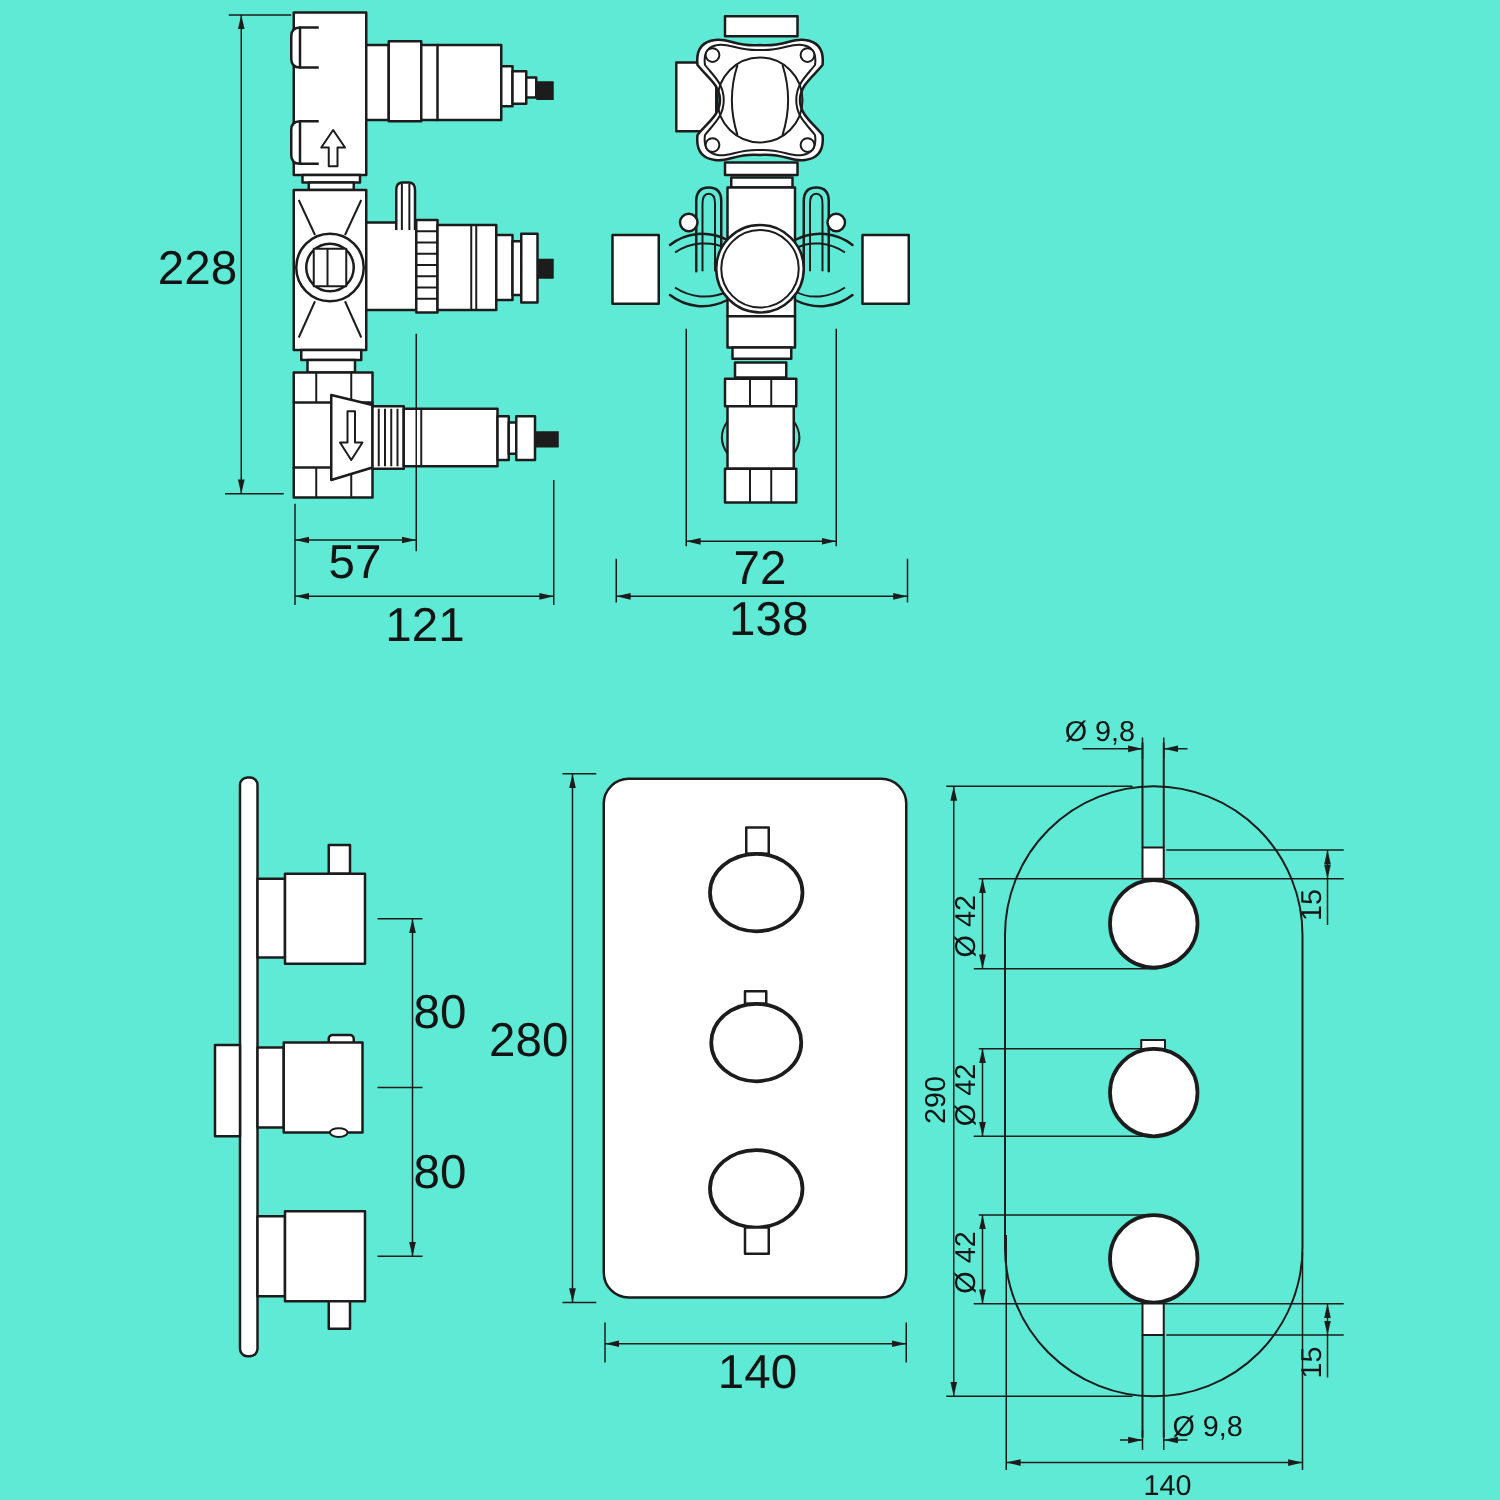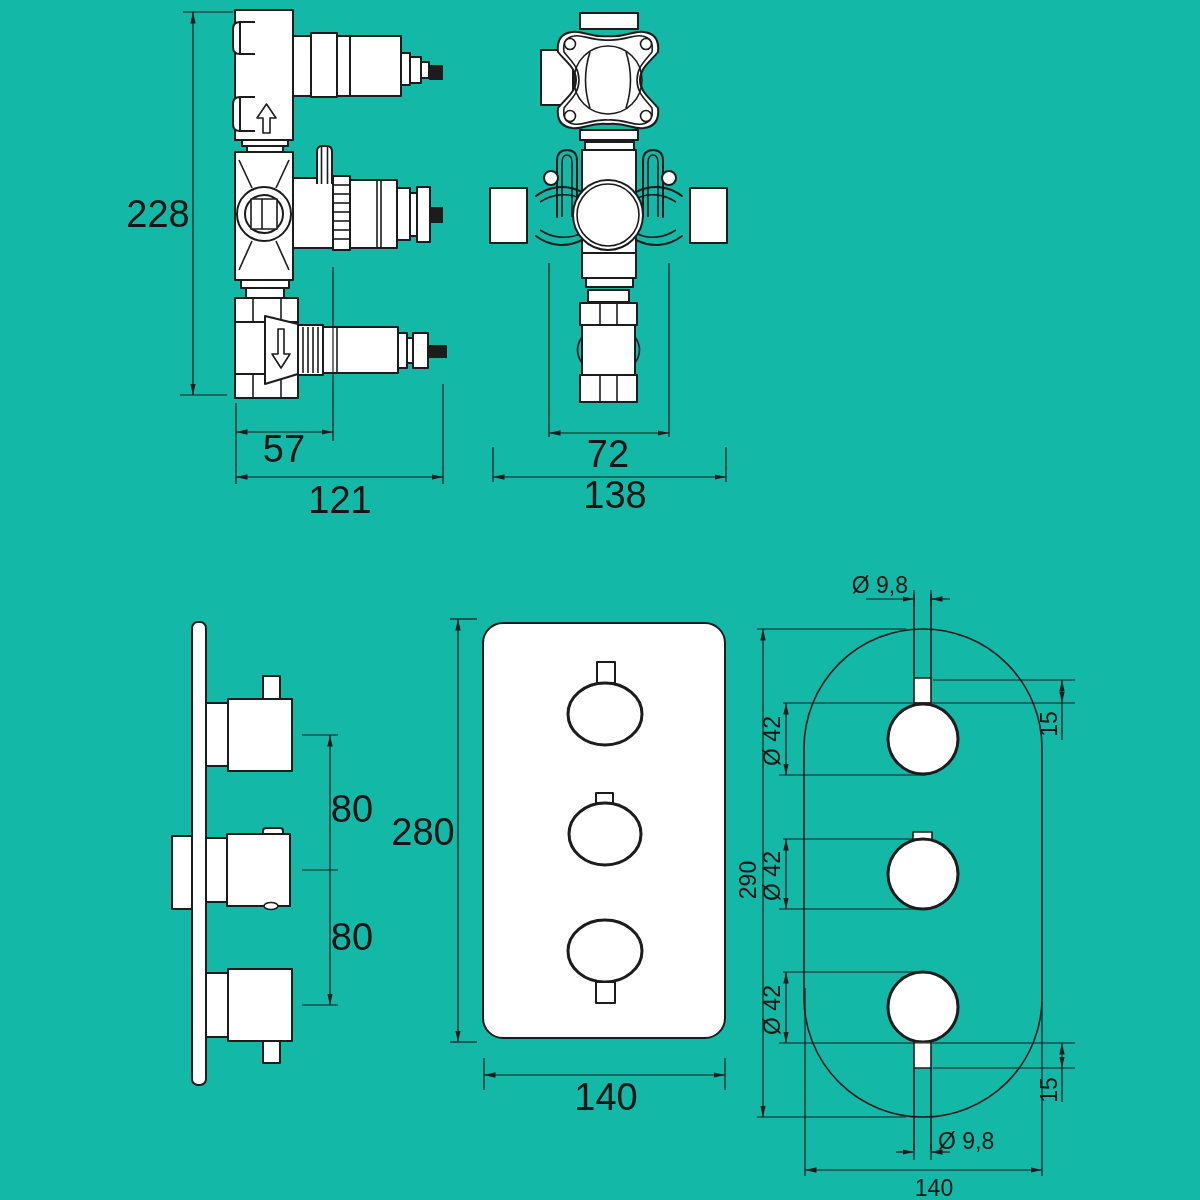--- a/index.html
+++ b/index.html
@@ -1,16 +1,16 @@
 <!DOCTYPE html>
 <html><head>
 <meta charset="utf-8">
 <style>
   html,body{margin:0;padding:0;background:#ffffff;}
-  .stage{width:1200px;height:1200px;position:relative;background:#14b8a6;overflow:hidden;}
+  .stage{width:1200px;height:1200px;position:relative;background:#5eead4;overflow:hidden;}
   svg{display:block;}
   .ol{fill:none;stroke:#1c1c1c;stroke-width:2;stroke-linejoin:round;stroke-linecap:round;}
   .ol15{fill:none;stroke:#1c1c1c;stroke-width:1.6;stroke-linejoin:round;}
   .w{fill:#ffffff;stroke:#1c1c1c;stroke-width:2;stroke-linejoin:round;}
   .w15{fill:#ffffff;stroke:#1c1c1c;stroke-width:1.6;stroke-linejoin:round;}
   .thick{fill:#ffffff;stroke:#1c1c1c;stroke-width:3;}
   .blk{fill:#1c1c1c;stroke:none;}
   .dim{fill:none;stroke:#1c1c1c;stroke-width:1.2;stroke-linecap:butt;}
   .lbl{font-family:"Liberation Sans",sans-serif;font-size:38px;fill:#141414;}
   .lbls{font-family:"Liberation Sans",sans-serif;font-size:23px;fill:#141414;}

